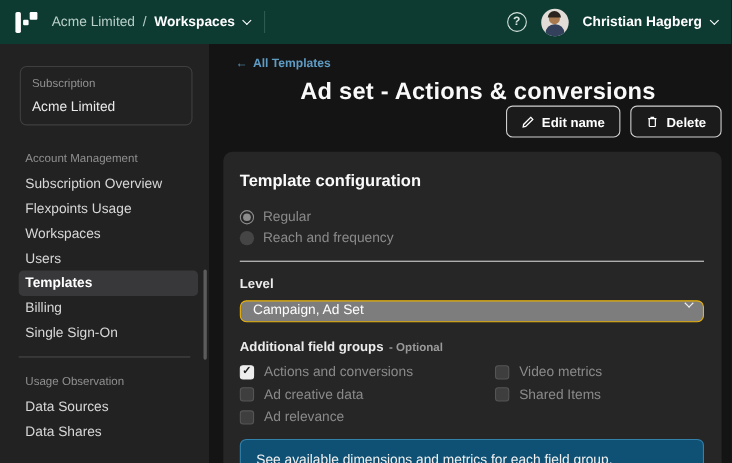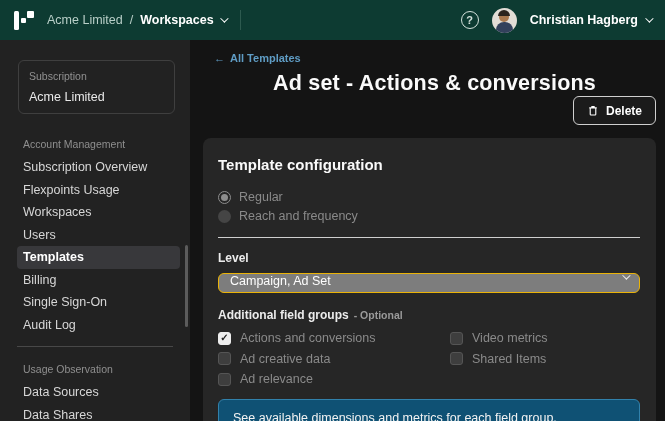--- a/index.html
+++ b/index.html
@@ -125,40 +125,45 @@
     </div>
 
     <div class="sect-header">Account Management</div>
     <div class="nav-item">Subscription Overview</div>
     <div class="nav-item">Flexpoints Usage</div>
     <div class="nav-item">Workspaces</div>
     <div class="nav-item">Users</div>
     <div class="nav-item selected">Templates</div>
     <div class="nav-item">Billing</div>
     <div class="nav-item">Single Sign-On</div>
-    <div class="nav-item">Audit Log</div>
 
     <div class="side-divider"></div>
 
     <div class="sect-header second">Usage Observation</div>
     <div class="nav-item">Data Sources</div>
     <div class="nav-item">Data Shares</div>
 
     <div class="side-scroll"></div>
   </div>
 
   <div class="main">
     <div class="back-link">
       <span>←</span>
       <span>All Templates</span>
     </div>
 
     <div class="header-row">
       <span class="page-title">Ad set - Actions &amp; conversions</span>
       <span class="header-actions">
+        <button class="btn">
+          <svg width="12" height="12" viewBox="0 0 16 16" fill="none" stroke="#fff" stroke-width="1.6">
+            <path d="M11.3 2.2l2.5 2.5L5.2 13.3l-3 .5.5-3z"></path>
+          </svg>
+          <span>Edit name</span>
+        </button>
         <button class="btn">
           <svg width="12" height="13" viewBox="0 0 16 16" fill="none" stroke="#fff" stroke-width="1.5">
             <path d="M3 4.5h10M6.5 4V2.8h3V4M4.3 4.5V13a1 1 0 001 1h5.4a1 1 0 001-1V4.5"></path>
           </svg>
           <span>Delete</span>
         </button>
       </span>
     </div>
 
     <div class="card">

